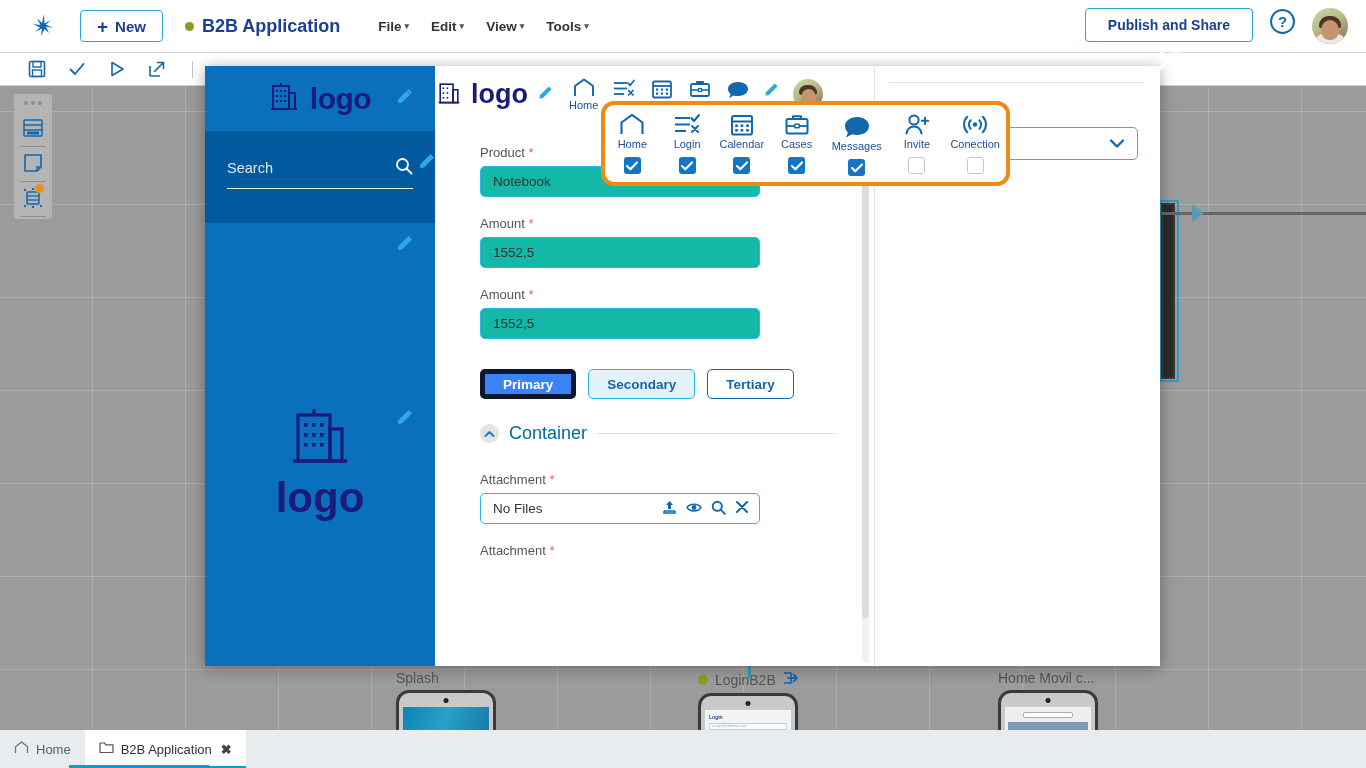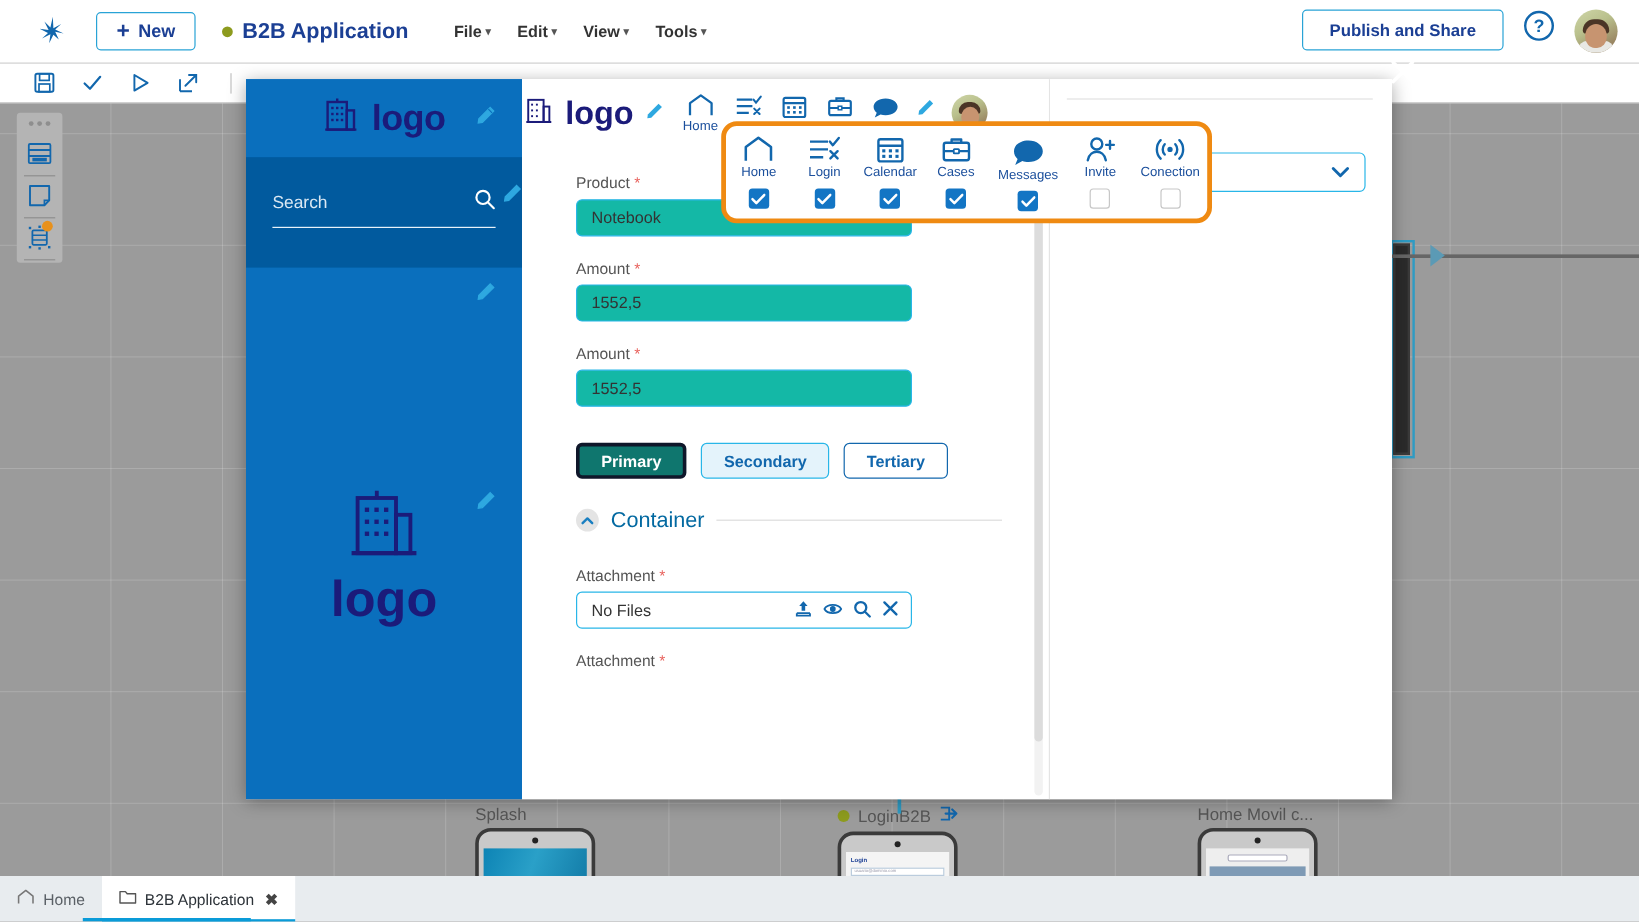--- a/index.html
+++ b/index.html
@@ -137,21 +137,21 @@
   .field-label { font-size: 13px; color: #555; margin-bottom: 6px; }
   .req { color: #e8615c; }
   .field-input {
     width: 280px; height: 31px; border: 1.5px solid #29b6e8; border-radius: 5px;
     display: flex; align-items: center; padding: 0 12px; font-size: 13.5px; color: #333;
     background: #14b8a6;
   }
   .btn-row { display: flex; gap: 12px; margin: 30px 0 24px; }
   .btn { height: 30px; padding: 0 18px; border-radius: 5px; font-size: 13.5px; font-weight: bold;
          display:flex; align-items:center; justify-content:center; cursor: pointer;}
-  .btn-primary { background: #0f766e; color: #fff; border: 3px solid #0f172a;}
+  .btn-primary { background: #3b82f6; color: #fff; border: 5px solid #0f172a;}
   .btn-secondary { background: #e4f3fb; color: #1267ad; border: 1.5px solid #29b6e8;}
   .btn-tertiary { background: #fff; color: #1267ad; border: 1.5px solid #1267ad;}
   .section-head { display:flex; align-items:center; gap: 10px; margin-bottom: 28px; }
   .chev-circle { width: 19px; height: 19px; border-radius: 50%; background: #e4e4e4; display:flex;align-items:center;justify-content:center;}
   .section-title { font-size: 18px; color: #0369a1; }
   .section-rule { flex: 1; height: 1px; background: #dcdcdc; }
   .attach-input {
     width: 280px; height: 31px; border: 1.5px solid #29b6e8; border-radius: 5px;
     display:flex; align-items:center; justify-content: space-between; padding: 0 10px 0 12px;
     font-size: 13.5px; color:#333;

